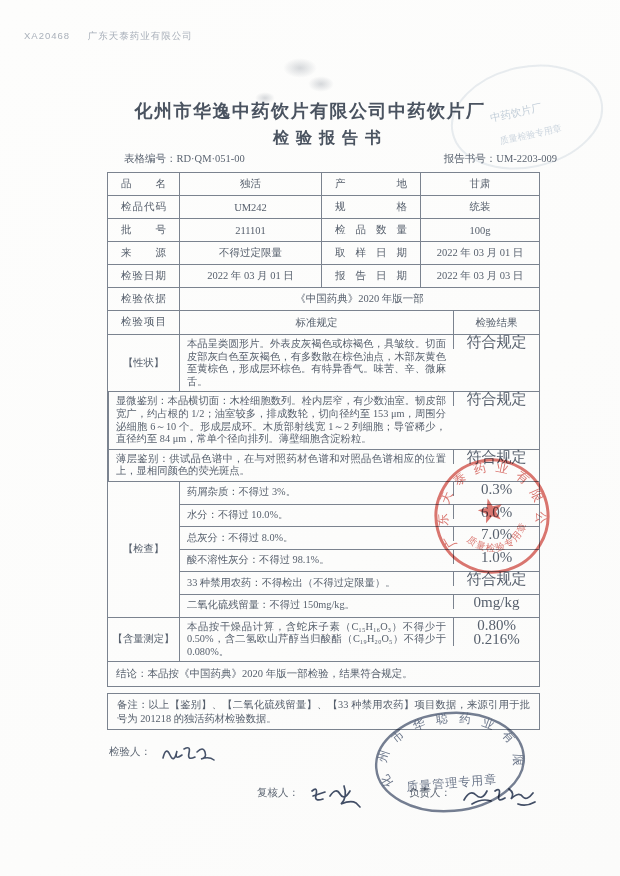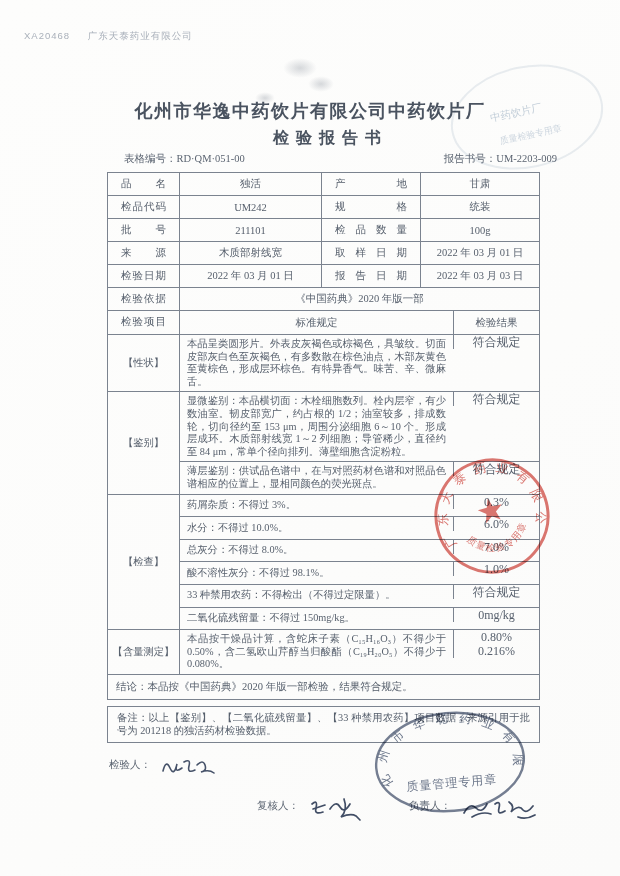--- a/index.html
+++ b/index.html
@@ -38,21 +38,21 @@
   .hrow .h-std{flex:1;border-left:1px solid #7b838f;display:flex;align-items:center;justify-content:center;}
   .hrow .h-res{width:85px;border-left:1px solid #7b838f;display:flex;align-items:center;justify-content:center;text-align:right;}
   .tg{display:flex;align-items:stretch;}
   .tg-item{width:71px;display:flex;align-items:center;justify-content:center;
     font-size:10.3px;letter-spacing:0;}
   .tg-rows{flex:1;border-left:1px solid #7b838f;display:flex;flex-direction:column;}
   .tg-rows > div + div{border-top:1px solid #7b838f;}
   .tr{display:flex;flex:1;align-items:flex-start;}
   .tr-std{flex:1;padding:3px 7px;font-size:10.3px;line-height:12.6px;text-align:justify;}
   .tr-res{width:85px;border-left:1px solid #7b838f;display:flex;flex-direction:column;
-    align-items:center;justify-content:center;font-size:12px;line-height:14px;text-align:center;}
+    align-items:center;justify-content:center;font-size:15px;line-height:14px;text-align:center;}
   .oneline .tr-std{padding:4.5px 7px;}
   .concl{padding:5px 8px;font-size:10.5px;}
   .remark-box{margin-top:6px;border:1px solid #7b838f;padding:4px 9px;
     font-size:10.3px;line-height:13.5px;text-align:justify;}
   .sig-row{margin-top:15px;display:flex;align-items:flex-start;
     font-size:10.5px;color:#5b6471;padding:0 2px;}
   .sig-block{display:flex;align-items:flex-start;white-space:nowrap;gap:9px;}
   .sig-block + .sig-block{margin-left:auto;margin-top:41px;}
   .sig-block svg{margin-top:-3px;}
   
@@ -109,21 +109,21 @@
         <div class="c-v2">统装</div>
       </div>
       <div class="irow">
         <div class="c-l1 jlabel">批号</div>
         <div class="c-v1">211101</div>
         <div class="c-l2 jlabel">检品数量</div>
         <div class="c-v2">100g</div>
       </div>
       <div class="irow">
         <div class="c-l1 jlabel">来源</div>
-        <div class="c-v1">木质部射线宽</div>
+        <div class="c-v1">不得过定限量</div>
         <div class="c-l2 jlabel">取样日期</div>
         <div class="c-v2">2022 年 03 月 01 日</div>
       </div>
       <div class="irow">
         <div class="c-l1 jlabel">检验日期</div>
         <div class="c-v1">2022 年 03 月 01 日</div>
         <div class="c-l2 jlabel">报告日期</div>
         <div class="c-v2">2022 年 03 月 03 日</div>
       </div>
 
@@ -142,21 +142,20 @@
         <div class="tg-item">【性状】</div>
         <div class="tg-rows">
           <div class="tr">
             <div class="tr-std">本品呈类圆形片。外表皮灰褐色或棕褐色，具皱纹。切面皮部灰白色至灰褐色，有多数散在棕色油点，木部灰黄色至黄棕色，形成层环棕色。有特异香气。味苦、辛、微麻舌。</div>
             <div class="tr-res">符合规定</div>
           </div>
         </div>
       </div>
 
       <div class="tg">
-        <div class="tg-item">【鉴别】</div>
         <div class="tg-rows">
           <div class="tr">
             <div class="tr-std">显微鉴别：本品横切面：木栓细胞数列。栓内层窄，有少数油室。韧皮部宽广，约占根的 1/2；油室较多，排成数轮，切向径约至 153 μm，周围分泌细胞 6～10 个。形成层成环。木质部射线宽 1～2 列细胞；导管稀少，直径约至 84 μm，常单个径向排列。薄壁细胞含淀粉粒。</div>
             <div class="tr-res">符合规定</div>
           </div>
           <div class="tr">
             <div class="tr-std">薄层鉴别：供试品色谱中，在与对照药材色谱和对照品色谱相应的位置上，显相同颜色的荧光斑点。</div>
             <div class="tr-res">符合规定</div>
           </div>
         </div>

